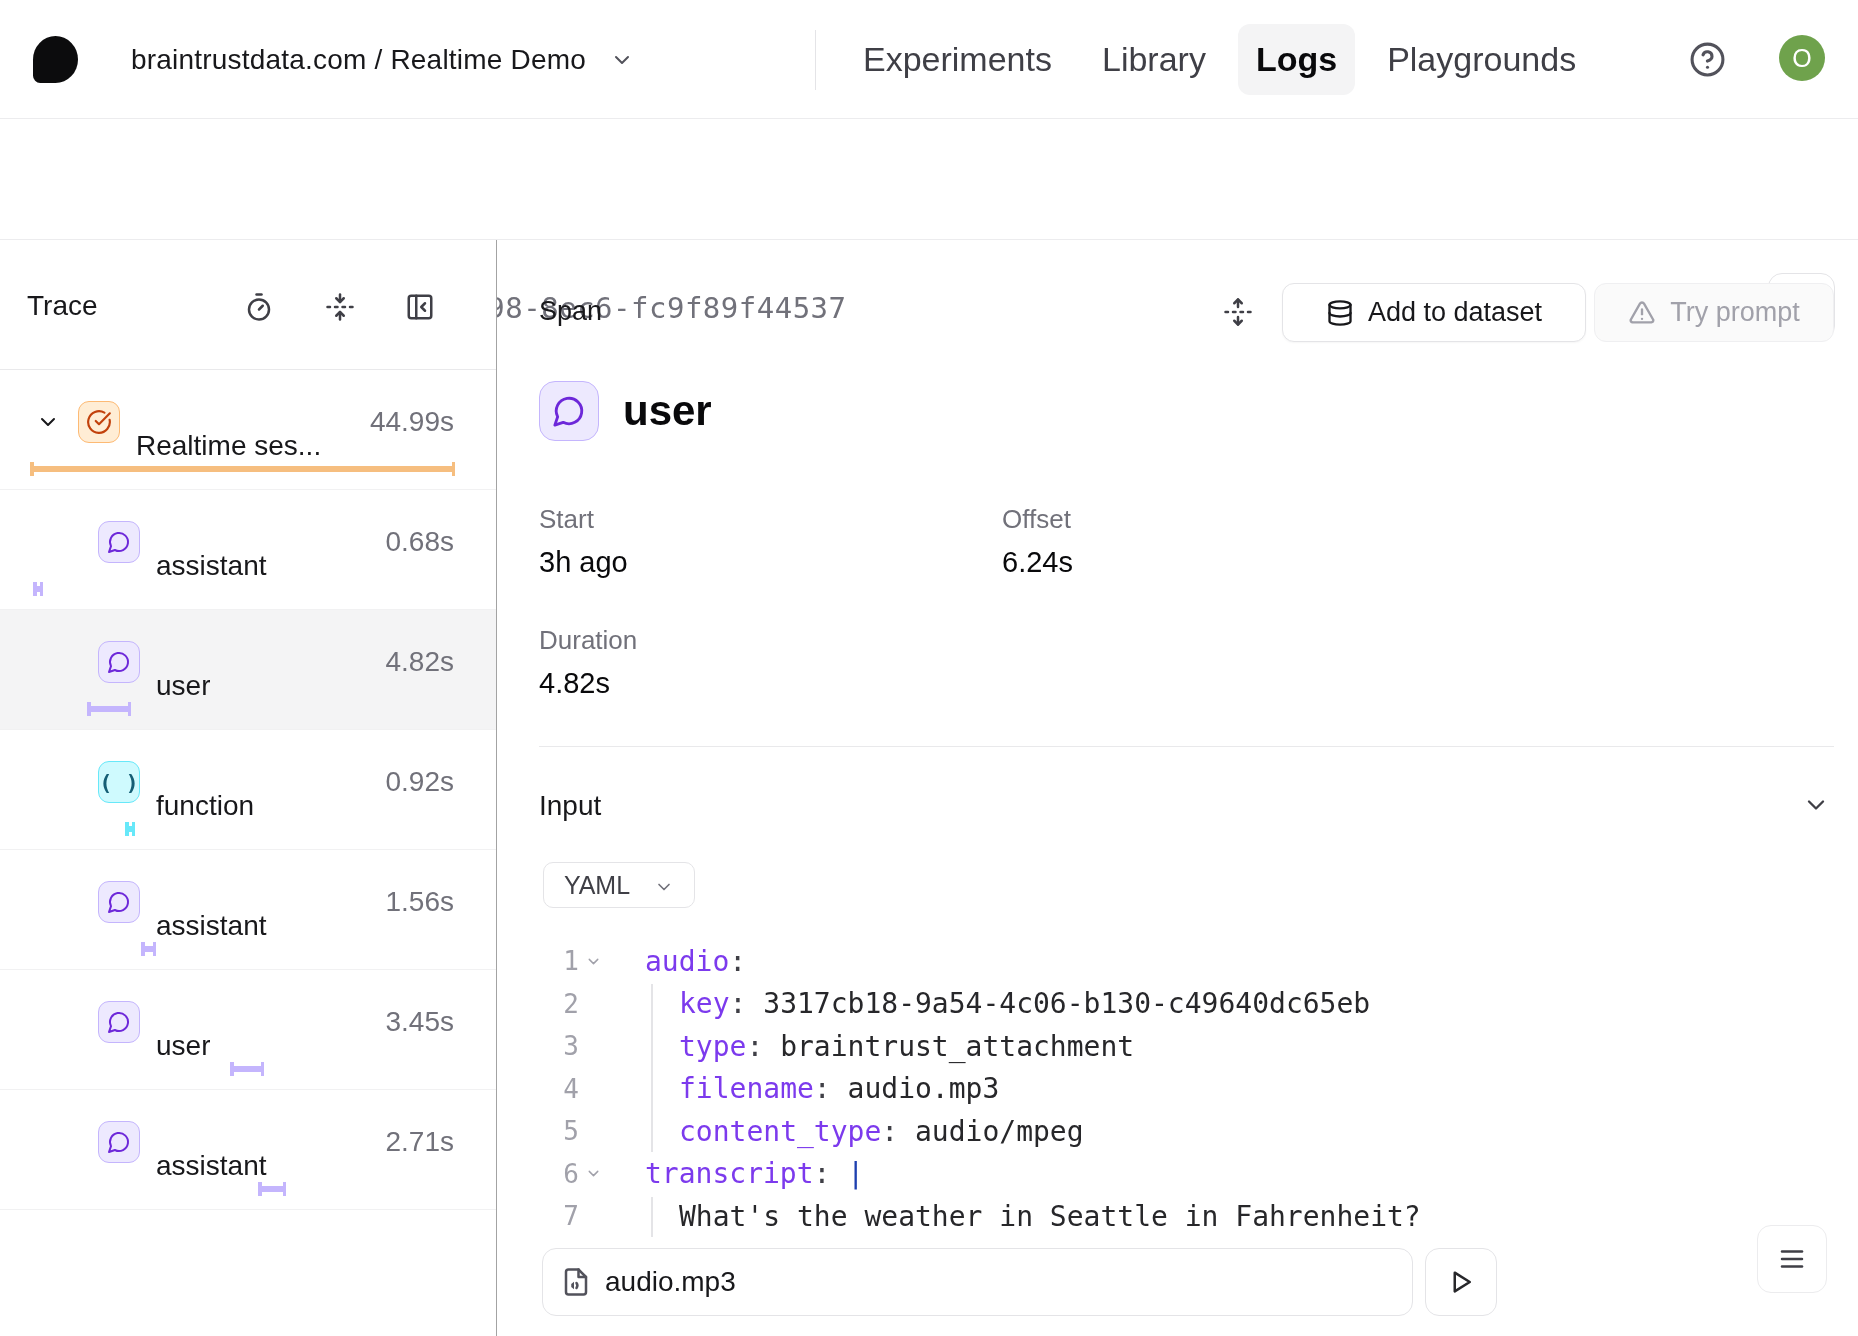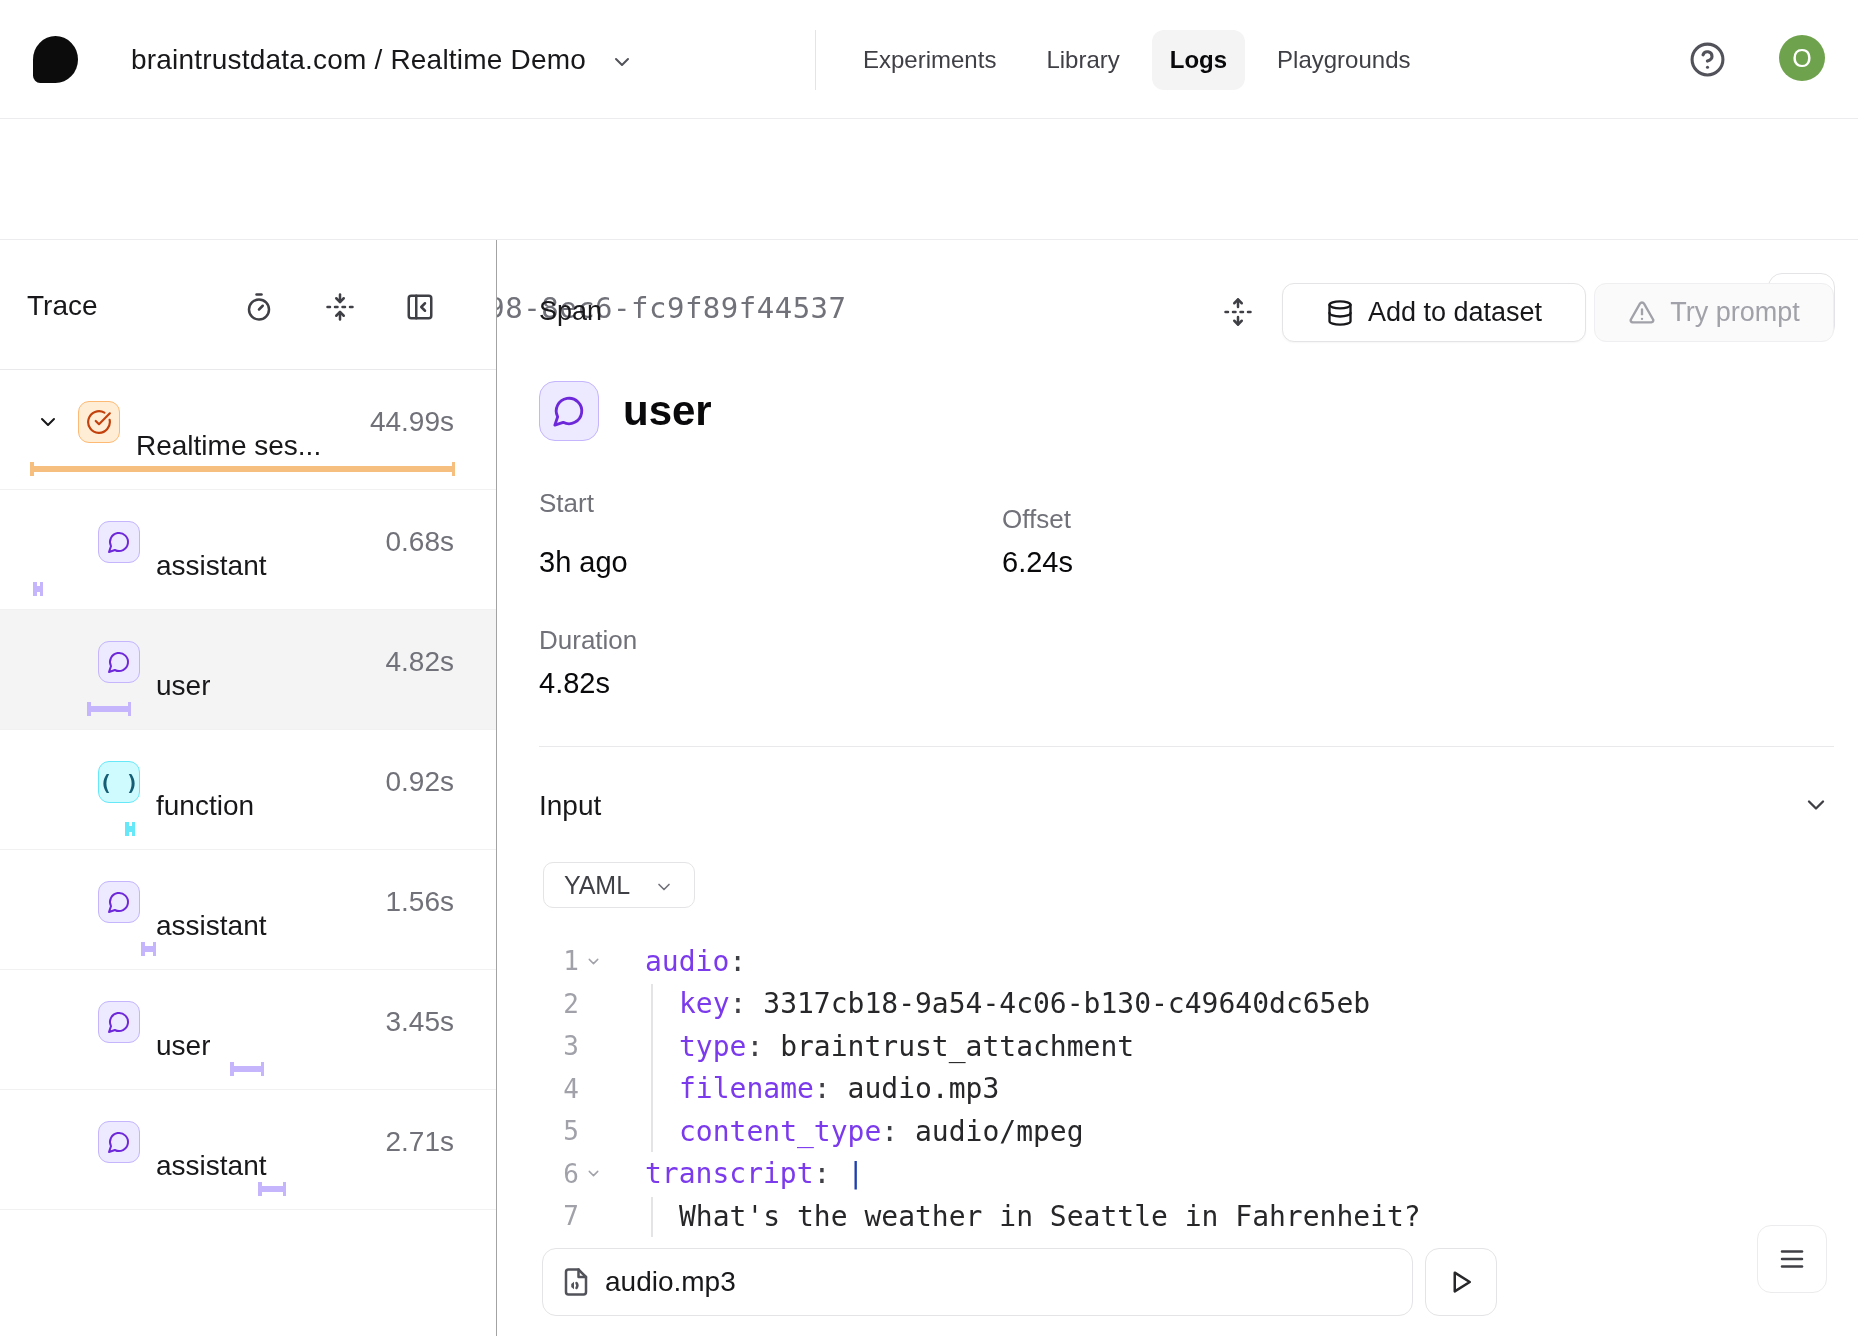--- a/index.html
+++ b/index.html
@@ -5,25 +5,25 @@
   * { margin:0; padding:0; box-sizing:border-box; }
   html,body { background:#fff; }
   body { font-family:"Liberation Sans", sans-serif; color:#18181b; }
   #app { position:relative; width:1858px; height:1336px; overflow:hidden; background:#fff; }
   svg { display:block; }
   .ic { stroke:currentColor; fill:none; stroke-width:2; stroke-linecap:round; stroke-linejoin:round; }
 
   
   .header { position:absolute; top:0; left:0; width:1858px; height:119px; border-bottom:1px solid #ececee; display:flex; align-items:center; }
   .logo { position:absolute; left:33px; top:36px; width:45px; height:47px; background:#0c0c0d; border-radius:50% 50% 50% 16%; }
-  .breadcrumb { position:absolute; left:131px; top:44px; font-size:28px; font-weight:500; color:#18181b; letter-spacing:.2px; cursor:pointer; display:flex; align-items:center; gap:24px; }
+  .breadcrumb { position:absolute; left:131px; top:44px; font-size:28px; font-weight:500; color:#18181b; letter-spacing:.2px; cursor:pointer; display:flex; align-items:flex-start; gap:24px; }
   .breadcrumb .chev { color:#52525b; margin-top:4px; }
   .hdr-vdiv { position:absolute; left:815px; top:30px; width:1px; height:60px; background:#e4e4e7; }
   .nav { position:absolute; left:845px; top:0; height:119px; display:flex; align-items:center; gap:14px; }
-  .nav-item { font-size:24px; color:#3f3f46; padding:16px 18px; border-radius:12px; cursor:pointer; white-space:nowrap; }
+  .nav-item { font-size:34px; color:#3f3f46; padding:16px 18px; border-radius:12px; cursor:pointer; white-space:nowrap; }
   .nav-item.active { background:#f4f4f5; color:#09090b; font-weight:600; }
   .help-btn { position:absolute; left:1689px; top:41px; width:37px; height:37px; color:#52525b; cursor:pointer; }
   .avatar { position:absolute; left:1779px; top:35px; width:46px; height:46px; border-radius:50%; background:#6fa24c; color:#fff; font-size:25px; font-weight:500; display:flex; align-items:center; justify-content:center; cursor:pointer; }
 
   
   .toolbar { position:absolute; top:119px; left:0; width:1858px; height:121px; border-bottom:1px solid #ececee; }
   .arrow-btn { position:absolute; top:173px; width:36px; height:36px; color:#27272a; cursor:pointer; }
   .trace-id { position:absolute; left:200px; top:172px; font-family:"DejaVu Sans Mono", monospace; font-size:29px; color:#71717a; letter-spacing:.5px; }
   .tool-ic { position:absolute; top:175px; width:32px; height:32px; color:#3f3f46; cursor:pointer; }
   .close-btn { position:absolute; left:1768px; top:154px; width:67px; height:67px; border:1px solid #e4e4e7; border-radius:14px; background:#fff; color:#3f3f46; display:flex; align-items:center; justify-content:center; cursor:pointer; }
@@ -317,21 +317,21 @@
 
     <div class="span-title-row">
       <span class="span-title-icon">
         <svg class="ic" width="34" height="34" viewBox="0 0 24 24">
             <path d="M7.9 20A9 9 0 1 0 4 16.1L2 22Z"></path>
           </svg>
       </span>
       <span class="span-title">user</span>
     </div>
 
-    <span class="meta-label" style="left:42px;  top:248px">Start</span>
+    <span class="meta-label" style="left:42px;  top:264px">Start</span>
     <span class="meta-value" style="left:42px;  top:306px">3h ago</span>
     <span class="meta-label" style="left:505px; top:264px">Offset</span>
     <span class="meta-value" style="left:505px; top:306px">6.24s</span>
     <span class="meta-label" style="left:42px;  top:385px">Duration</span>
     <span class="meta-value" style="left:42px;  top:427px">4.82s</span>
 
     <div class="section-divider"></div>
     <span class="input-heading">Input</span>
     <span class="input-chevron">
       <svg class="ic" width="28" height="28" viewBox="0 0 24 24">

